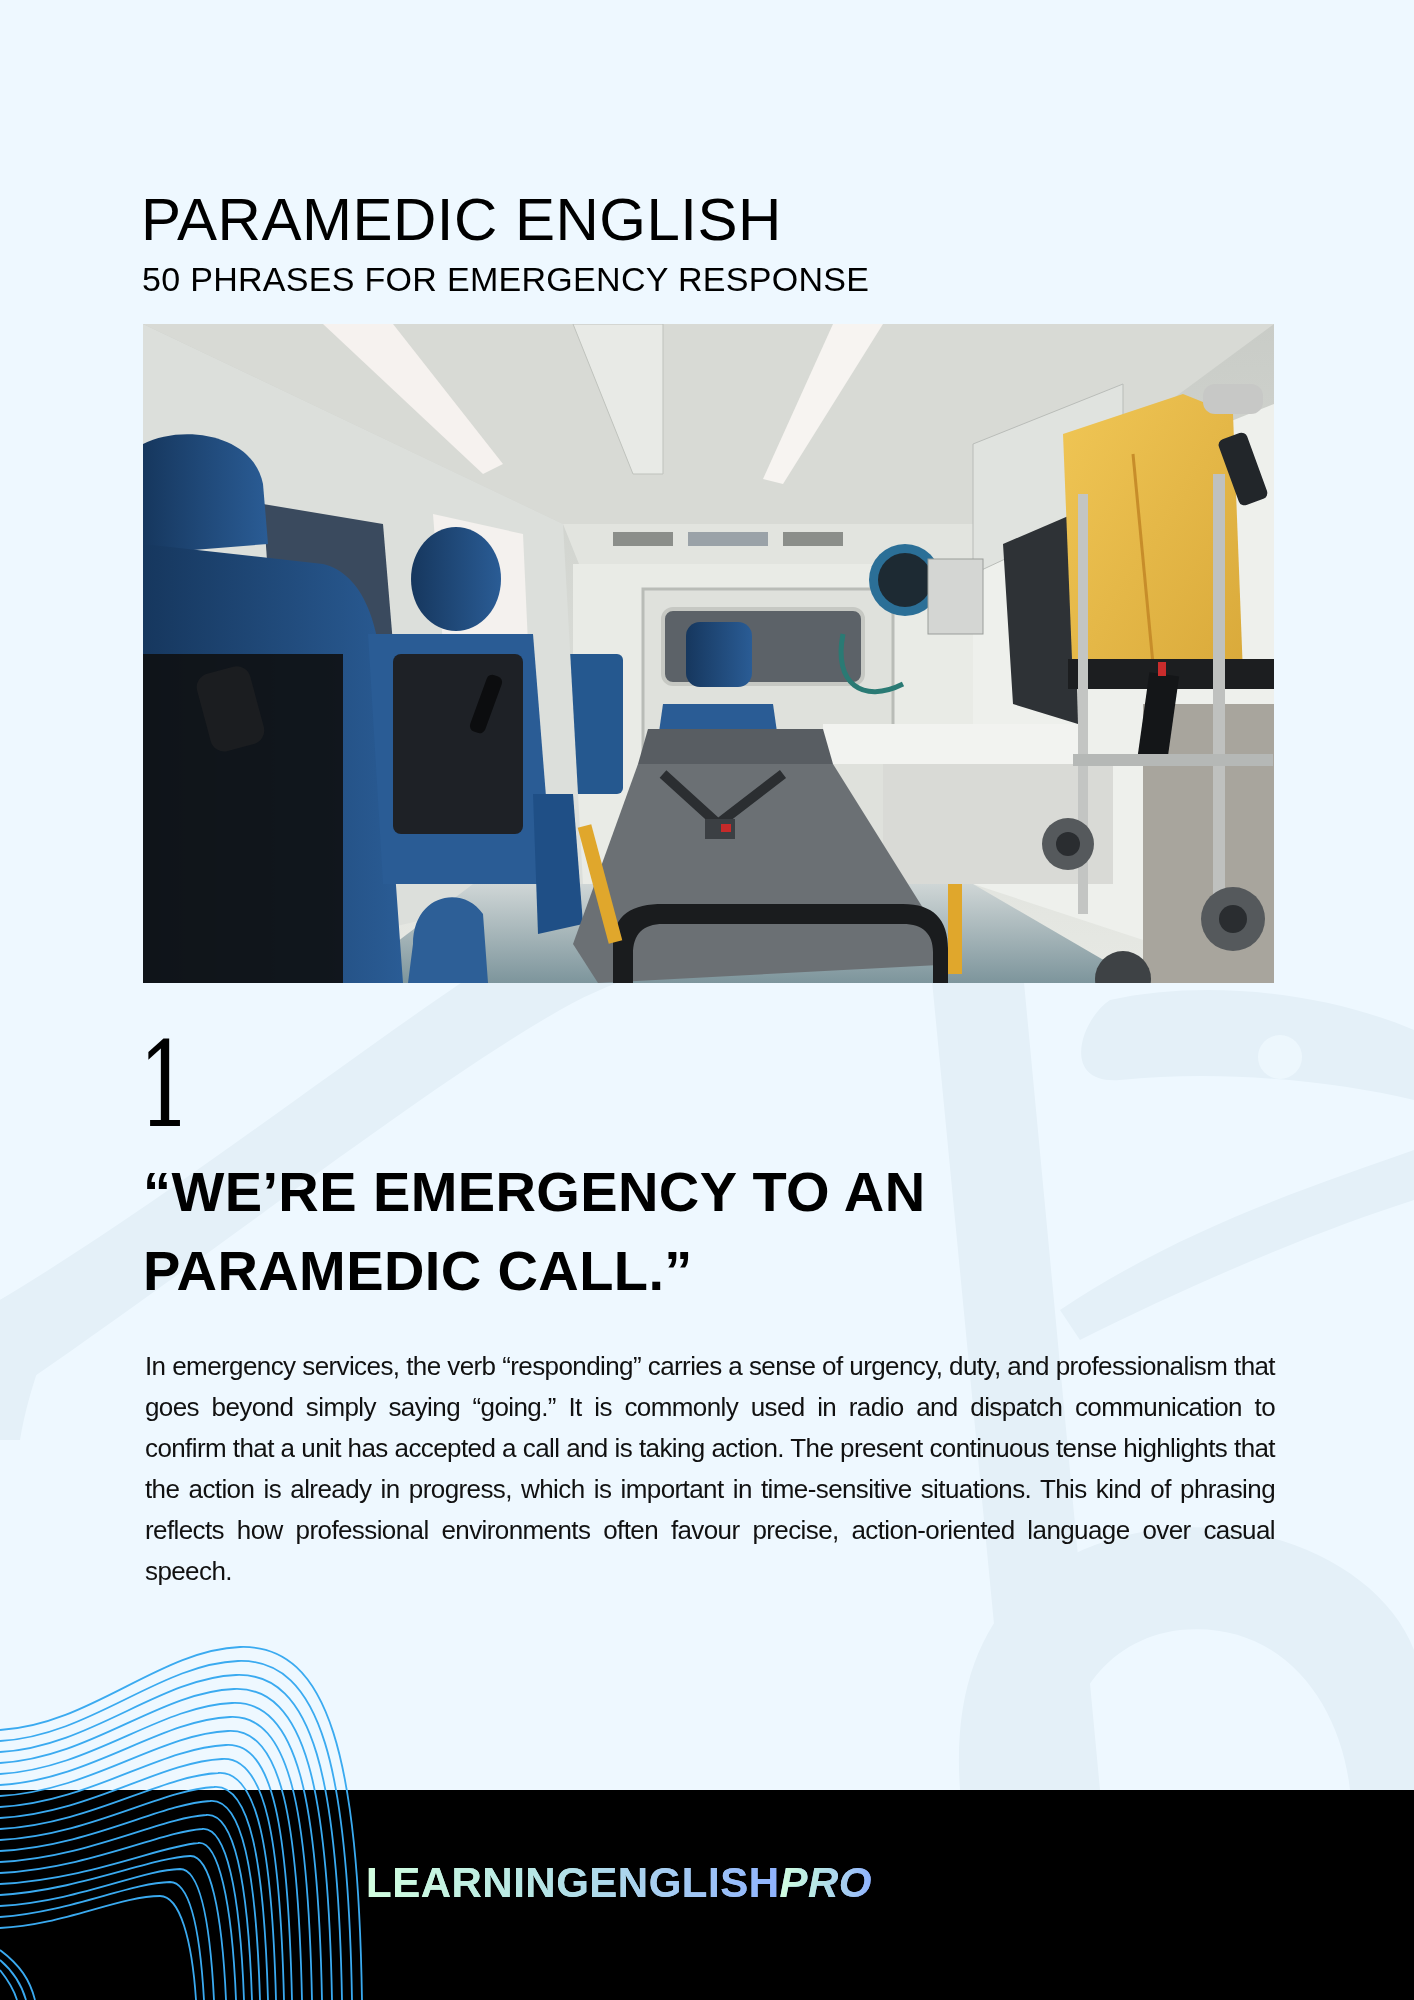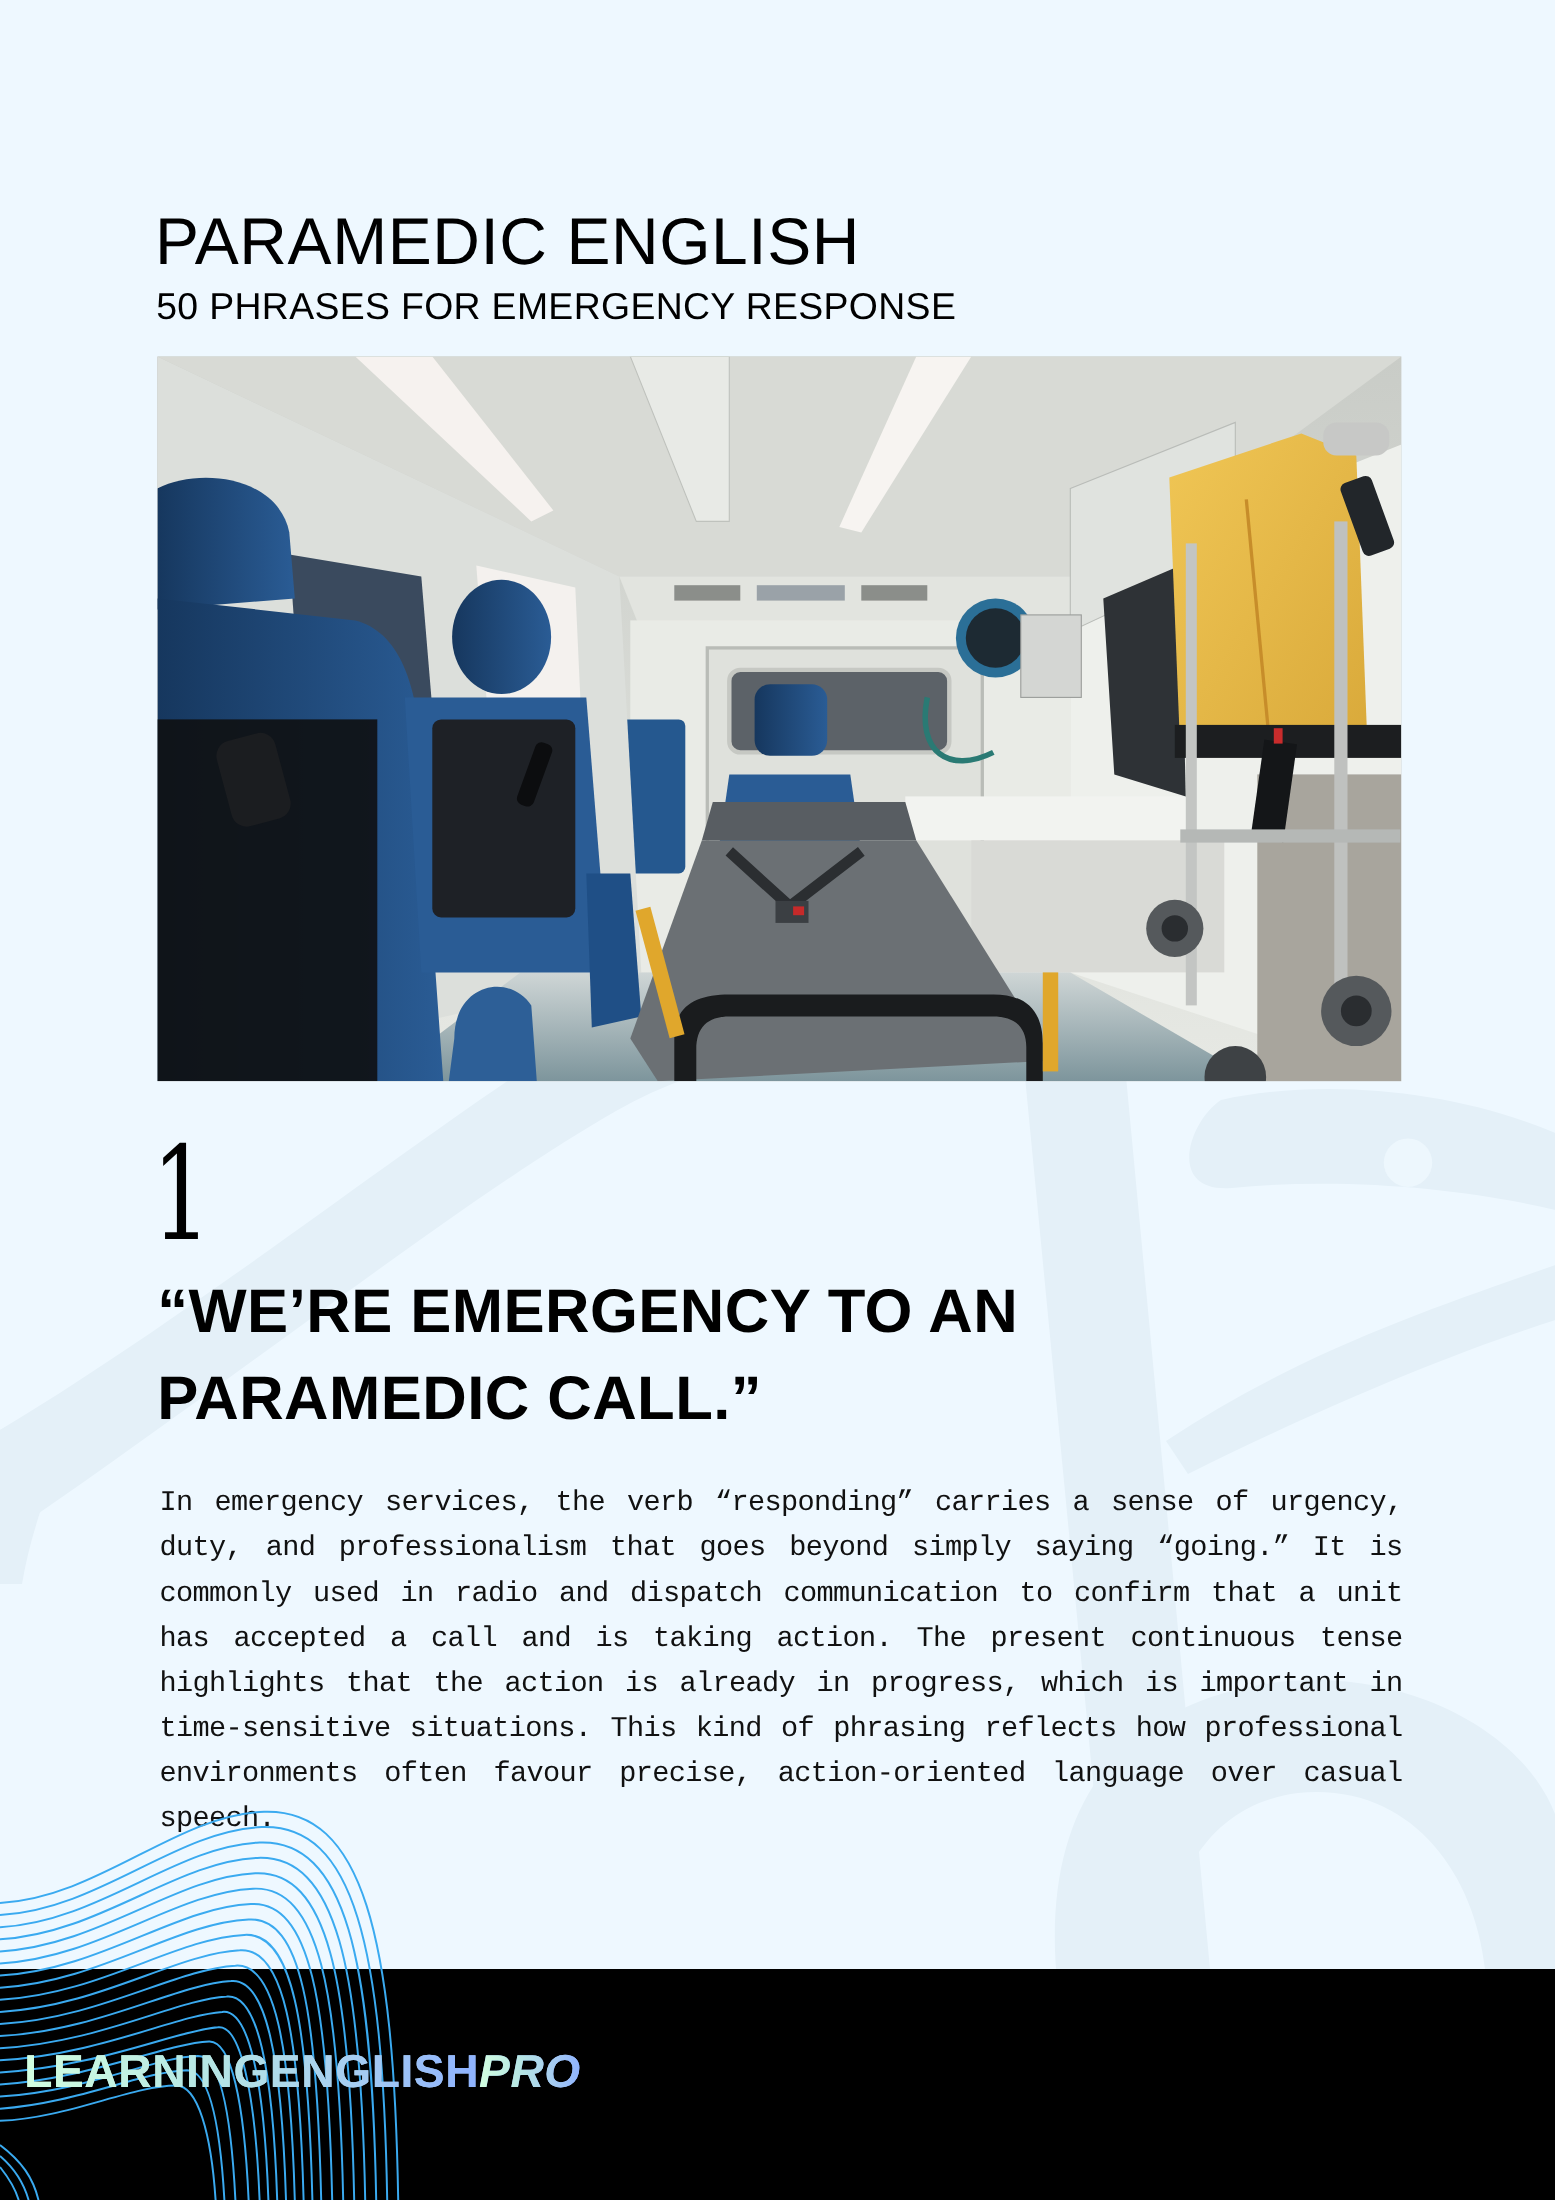--- a/index.html
+++ b/index.html
@@ -36,32 +36,32 @@
       transform: scaleX(0.72); transform-origin: left top;
     }
     .phrase-heading {
       position: absolute; left: 143px; top: 1152px; width: 1131px;
       font-family: "Liberation Sans", sans-serif;
       font-size: 56px; font-weight: 700; line-height: 79px;
       letter-spacing: 0.4px;
     }
     .phrase-body {
       position: absolute; left: 145px; top: 1320px; width: 1130px;
-      font-family: Liberation Mono, monospace;
+      font-family: Liberation Sans, sans-serif;
       font-size: 26px; line-height: 41px; text-align: justify;
       color: #111;
       letter-spacing: -0.6px;
     }
     .footer {
       position: absolute; left: 0; top: 1790px; width: 1414px; height: 210px;
       background: #000; z-index: 1;
     }
     .waves { position: absolute; left: 0; top: 1620px; width: 420px; height: 380px; z-index: 3; pointer-events: none; }
     .brand {
-      position: absolute; left: 0; top: 1855px; width: 1216px; z-index: 4;
+      position: absolute; left: 0; top: 1855px; width: 1216px; text-align: center; z-index: 4;
       font-family: "Liberation Sans", sans-serif; font-weight: 700;
       font-size: 42px; letter-spacing: 0.5px; line-height: 56px;
     }
     .brand span {
       background: linear-gradient(90deg, #d2ffe0 0%, #b6e6e4 40%, #a8cff0 70%, #8eb2ff 100%);
       -webkit-background-clip: text; background-clip: text; color: transparent;
     }
     .brand .pro { font-style: italic; }
     .brand-wrap { display: inline-block; padding-left: 22px; }
   </style>

